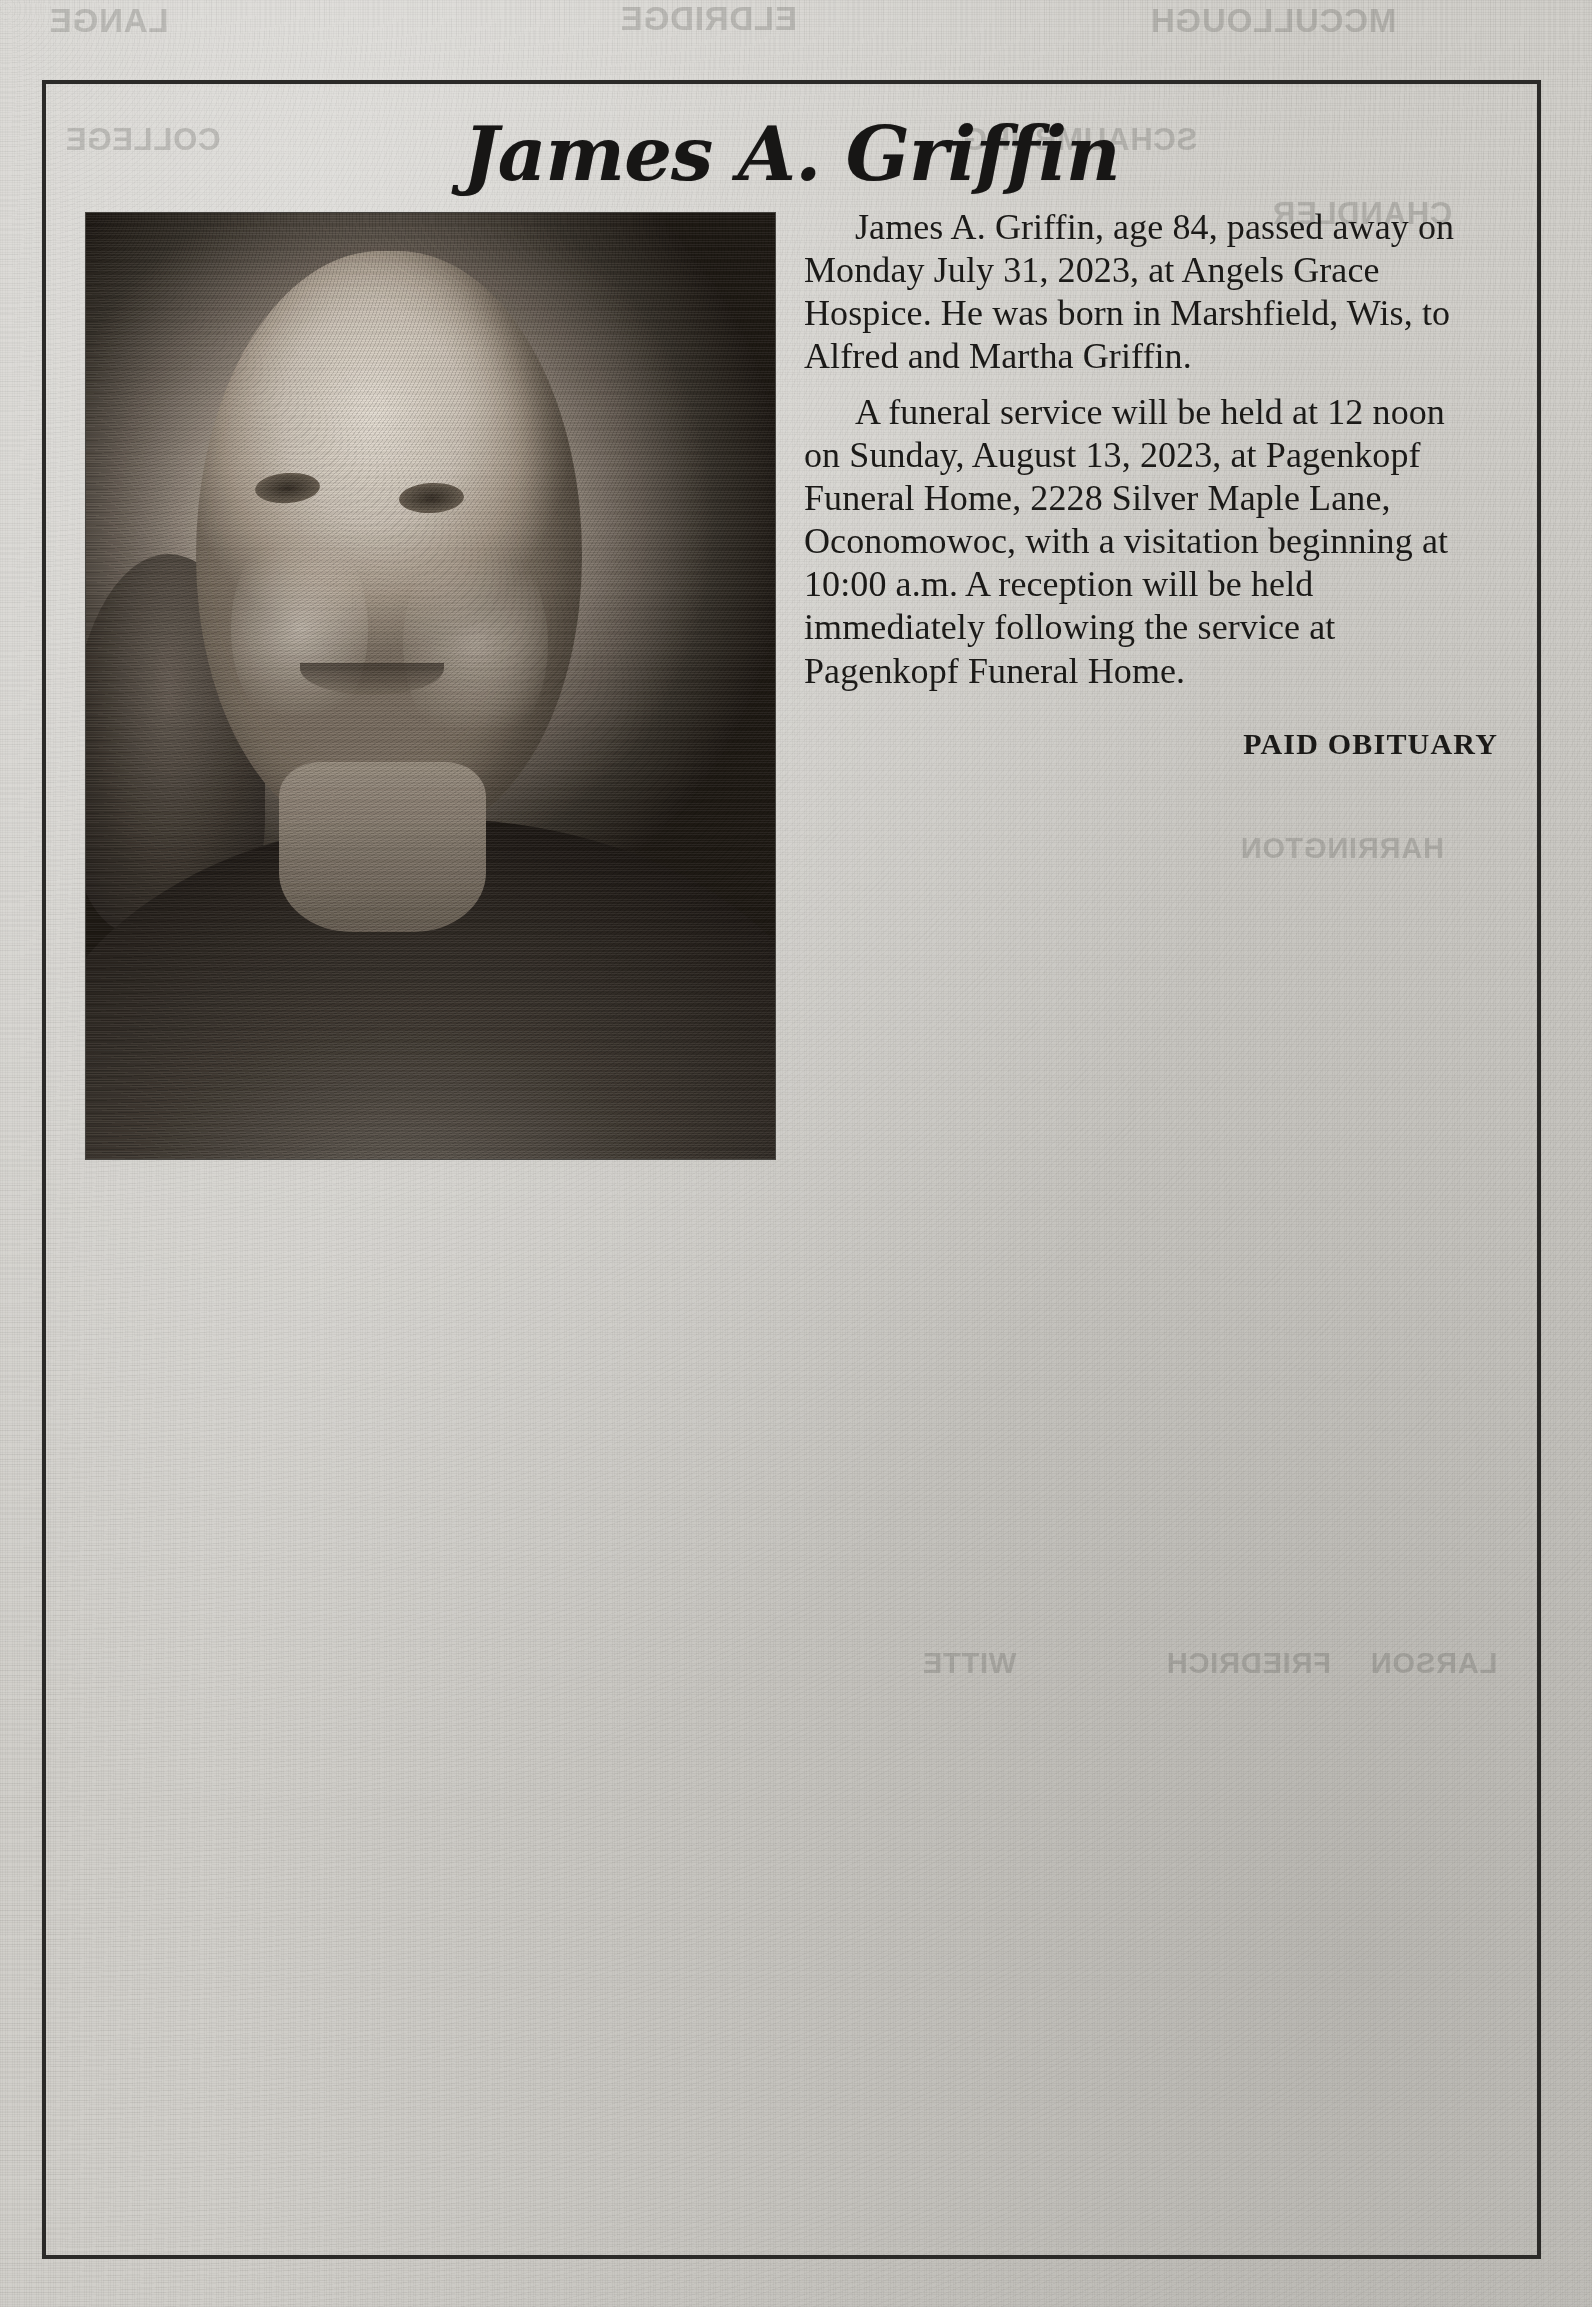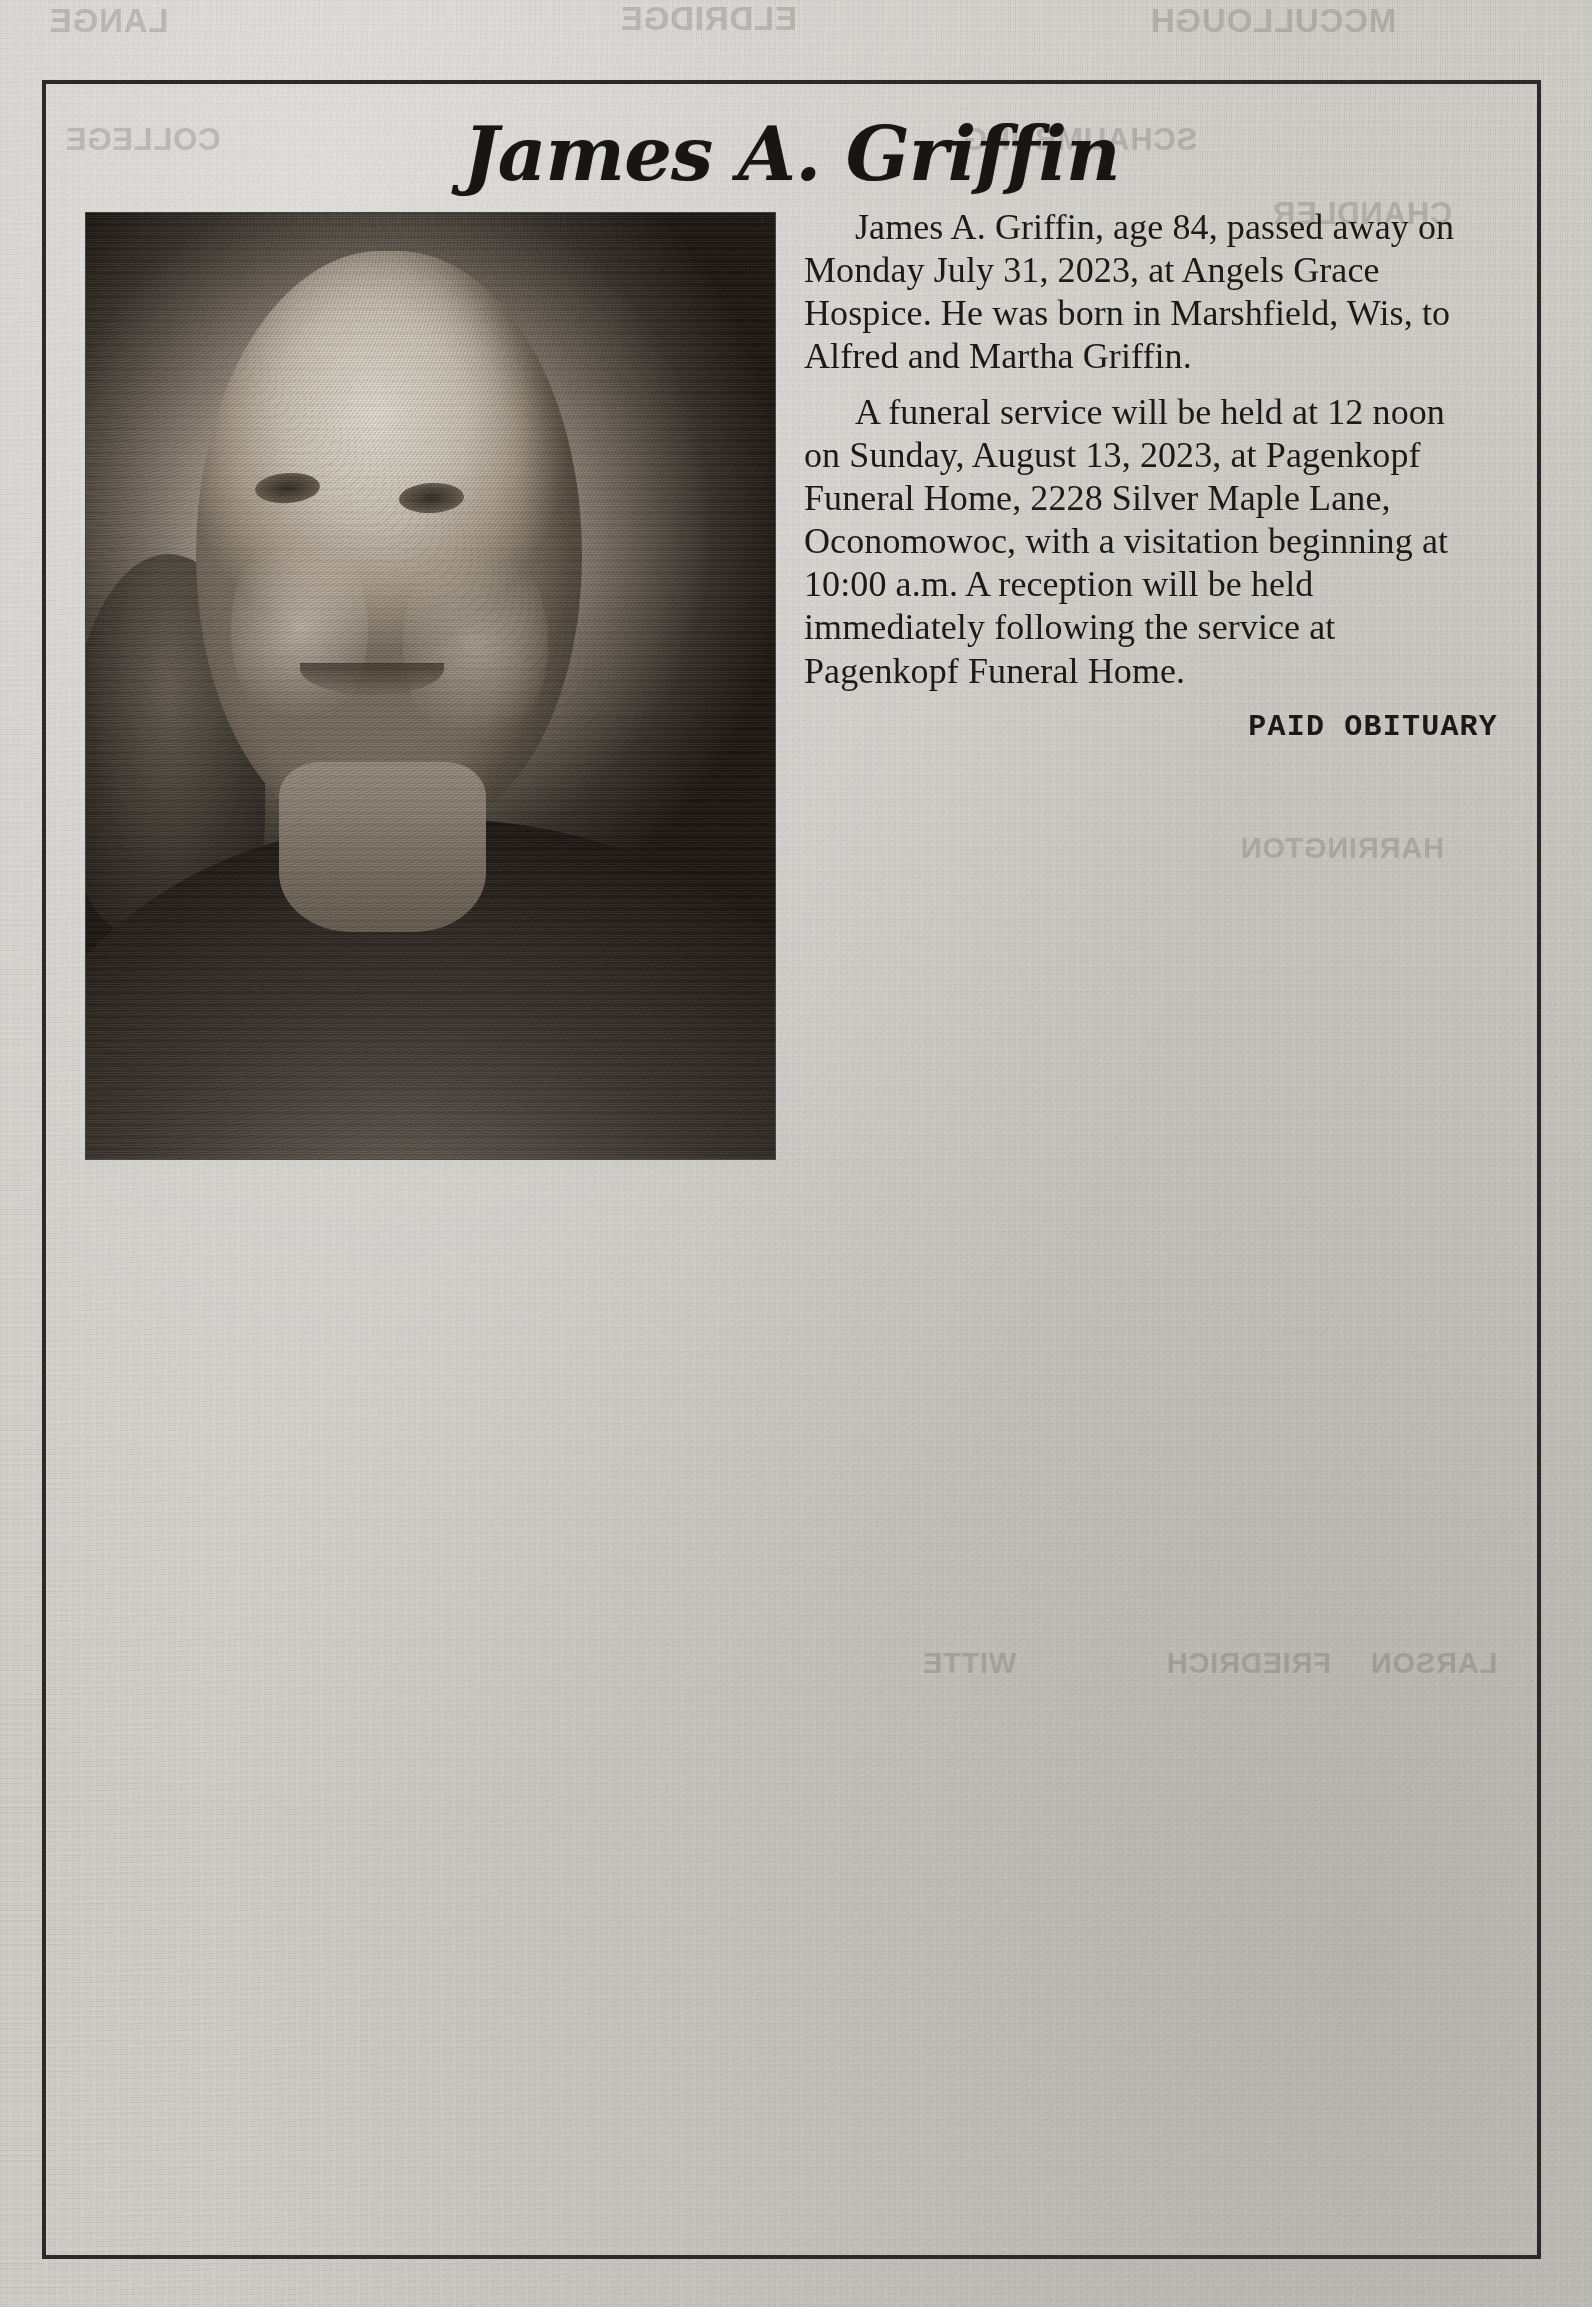--- a/index.html
+++ b/index.html
@@ -173,26 +173,26 @@
   }
 
   p.para {
     margin: 12px;
     text-indent: 51px;
   }
   p.para.first { text-indent: 51px; }
 
   .paid {
     text-align: right;
-    font-family: Liberation Mono, monospace;
+    font-family: Liberation Serif, serif;
     font-weight: 700;
     font-size: 30px;
     letter-spacing: 1.2px;
     color: #1b1a18;
-    margin-top: 16px;
+    margin-top: 33px;
   }
 </style>
 </head>
 <body>
 
 <div class="page">
   <div class="grain"></div>
 
   <div class="bleed" style="left:49px;  top:1.6px;   font-size:33px;">LANGE</div>
   <div class="bleed" style="left:620px; top:0px;   font-size:33px;">ELDRIDGE</div>

